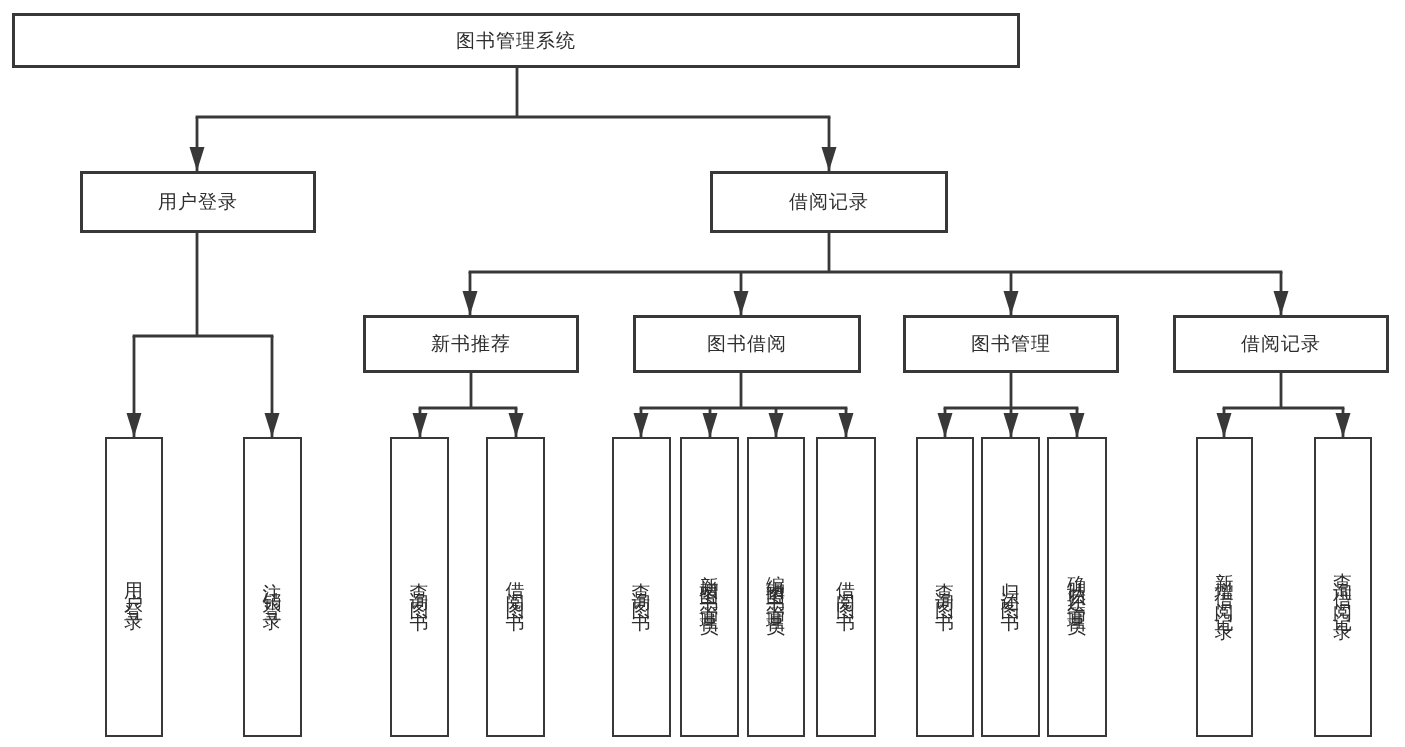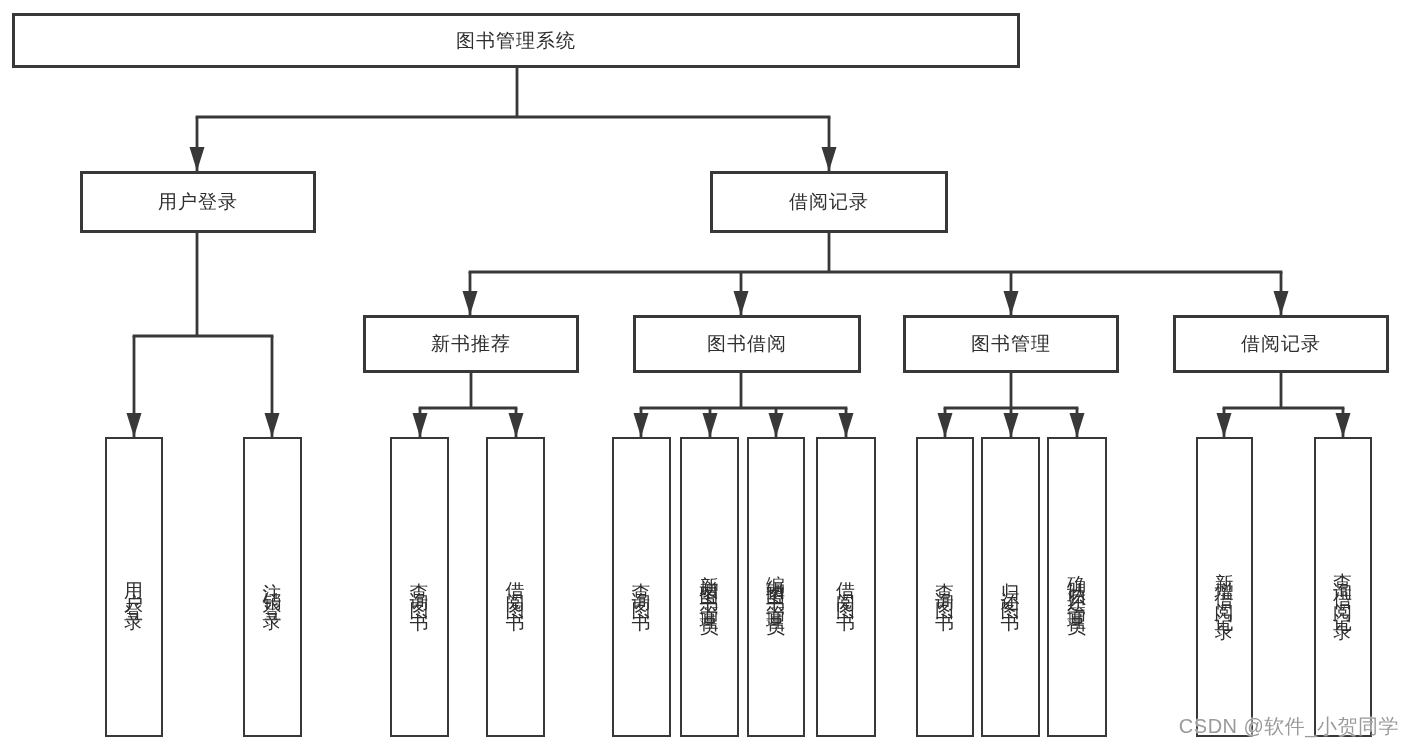--- a/index.html
+++ b/index.html
@@ -127,15 +127,14 @@
     <span class="vtext" style="letter-spacing:6px">确认归还（管理员）</span>
   </div>
 
   <div class="box box-v" style="left:1196px;top:437px;width:57px;height:300px">
     <span class="vtext">新增借阅记录</span>
   </div>
   <div class="box box-v" style="left:1314px;top:437px;width:58px;height:300px">
     <span class="vtext">查询借阅记录</span>
   </div>
 
-  <div class="watermark">CSDN @软件_小贺同学</div>
 
 </div>
 
 </body></html>

